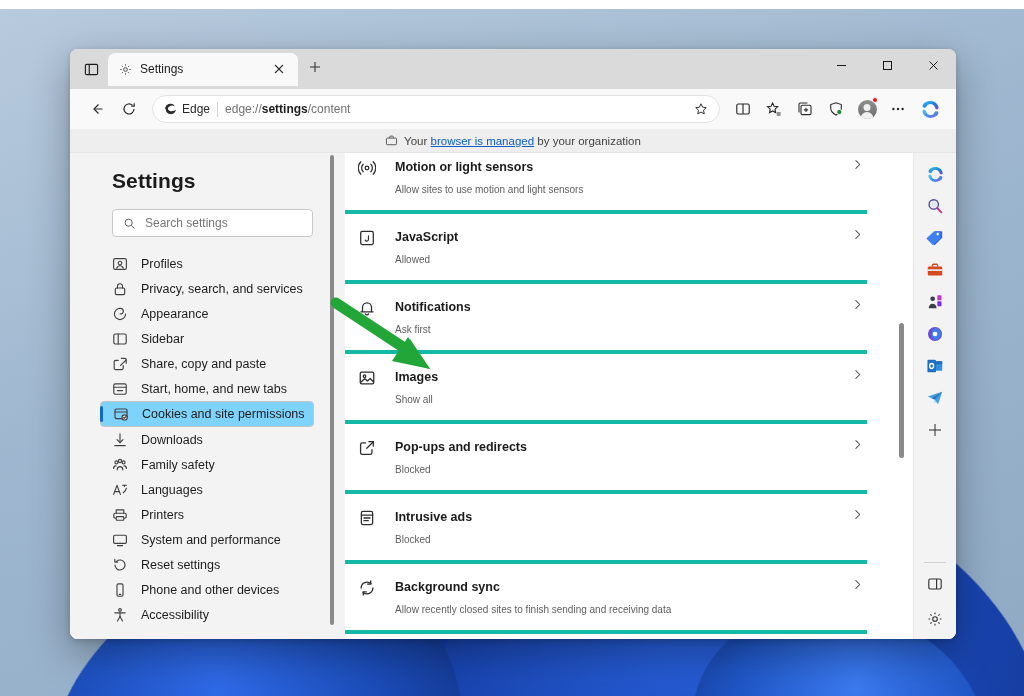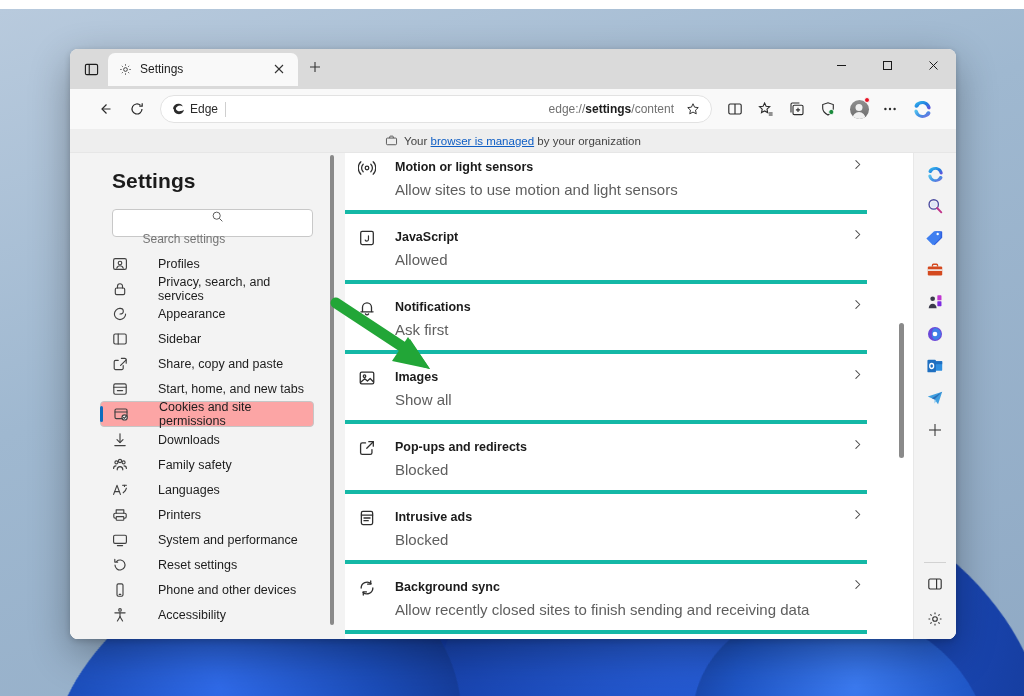--- a/index.html
+++ b/index.html
@@ -110,21 +110,21 @@
     width: 46px; height: 32px;
     display: flex; align-items: center; justify-content: center;
     color: #1a1a1a;
   }
 
   
   .toolbar {
     height: 40px;
     background: #f9f9f9;
     display: flex; align-items: center;
-    padding: 0 20px;
+    padding: 0 12px;
     gap: 2px;
     flex: none;
   }
   .nav-btn {
     width: 30px; height: 30px;
     display: flex; align-items: center; justify-content: center;
     border-radius: 4px;
     color: #2b2b2b;
     flex: none;
   }
@@ -141,21 +141,20 @@
   }
   .edge-brand {
     display: flex; align-items: center; gap: 5px;
     font-size: 12px; color: #2a2a2a;
   }
   .om-divider { width: 1px; height: 15px; background: #cfcfcf; }
   .om-url {
     font-size: 12px; color: #707070;
     white-space: nowrap; overflow: hidden;
     flex: 1;
-    text-align: right;
   }
   .om-url b { color: #1d1d1d; font-weight: 700; }
   .om-star {
     width: 24px; height: 24px;
     display: flex; align-items: center; justify-content: center;
     color: #2b2b2b; flex: none;
   }
   .tb-right { display: flex; align-items: center; gap: 1px; }
   .avatar-wrap { position: relative; width: 30px; height: 30px;
     display:flex; align-items:center; justify-content:center; }
@@ -220,48 +219,48 @@
     padding: 0 0 16px 42px;
     letter-spacing: .1px;
   }
   .search-box {
     margin: 0 0 14px 42px;
     width: 201px; height: 28px;
     background: #ffffff;
     border: 1px solid #c8c8c8;
     border-radius: 4px;
     display: flex; align-items: center;
-    gap: 9px; padding-left: 10px; flex-direction: column;
+    gap: 9px; padding-left: 10px;
   }
   .search-box input {
     border: none; outline: none;
     font-size: 12px; color: #6a6a6a;
     font-family: inherit;
     background: transparent;
     width: 150px;
   }
   .nav-list { padding-left: 30px; }
   .nav-item {
-    display: flex; align-items: center; gap: 30px;
+    display: flex; align-items: center; gap: 13px;
     height: 25px;
     margin-bottom: 0px;
     padding: 0 8px 0 12px;
     border-radius: 4px;
     font-size: 12.5px;
     color: #1d1d1d;
     position: relative;
     width: 214px;
   }
   .nav-item .ni-icon {
     width: 16px; height: 16px;
     display: flex; align-items: center; justify-content: center;
     color: #414141; flex: none;
   }
   .nav-item.selected {
-    background: #fca5a5;
+    background: #7dd3fc;
     border: 1px solid #c6c6c6;
     height: 26px;
   }
   .nav-item.selected::before {
     content: '';
     position: absolute; left: -1px; top: 4px;
     width: 3px; height: 16px;
     background: #0f6cbd; border-radius: 2px;
   }
   .nav-scroll {
@@ -292,21 +291,21 @@
     width: 20px; height: 20px; flex: none;
     display: flex; align-items: center; justify-content: center;
     color: #2f2f2f; margin-top: 1px;
   }
   .pr-text { flex: 1; padding-left: 18px; }
   .pr-title {
     font-size: 12.5px; font-weight: 700; color: #1b1b1b;
     line-height: 16px;
   }
   .pr-sub {
-    font-size: 15px; color: #5e5e5e;
+    font-size: 10px; color: #5e5e5e;
     margin-top: 7px; line-height: 15px;
   }
   .pr-chev {
     width: 20px; flex: none;
     color: #4a4a4a;
     display: flex; align-items: center; justify-content: center;
     margin-top: 1px;
   }
   .content-scroll {
     position: absolute;

